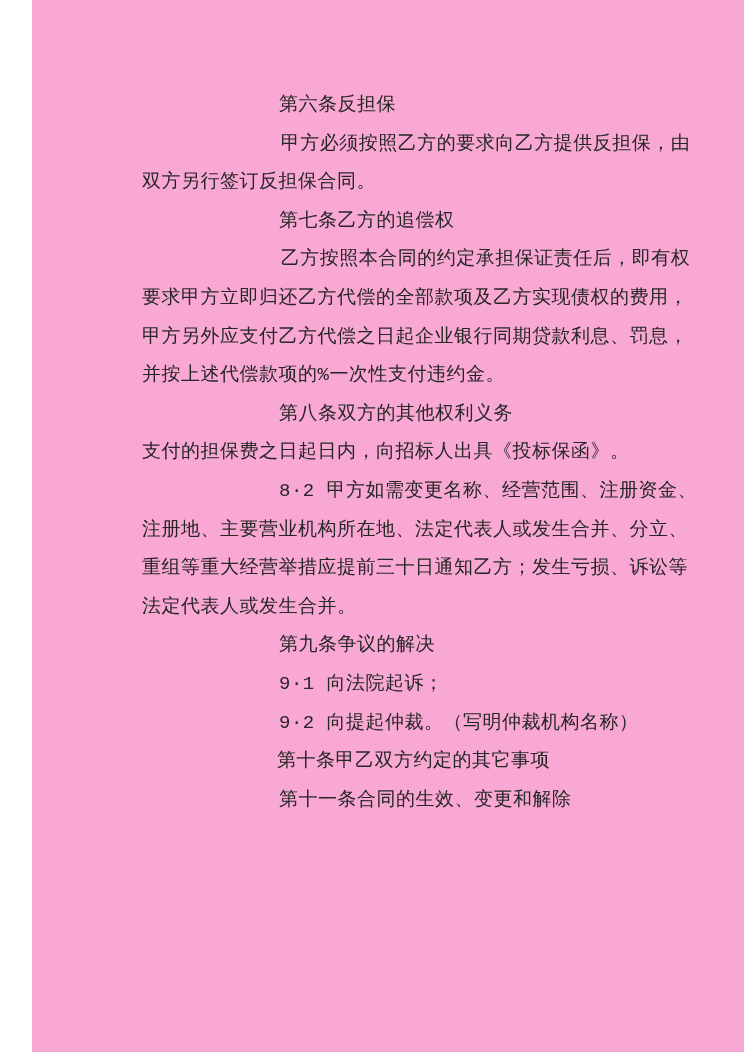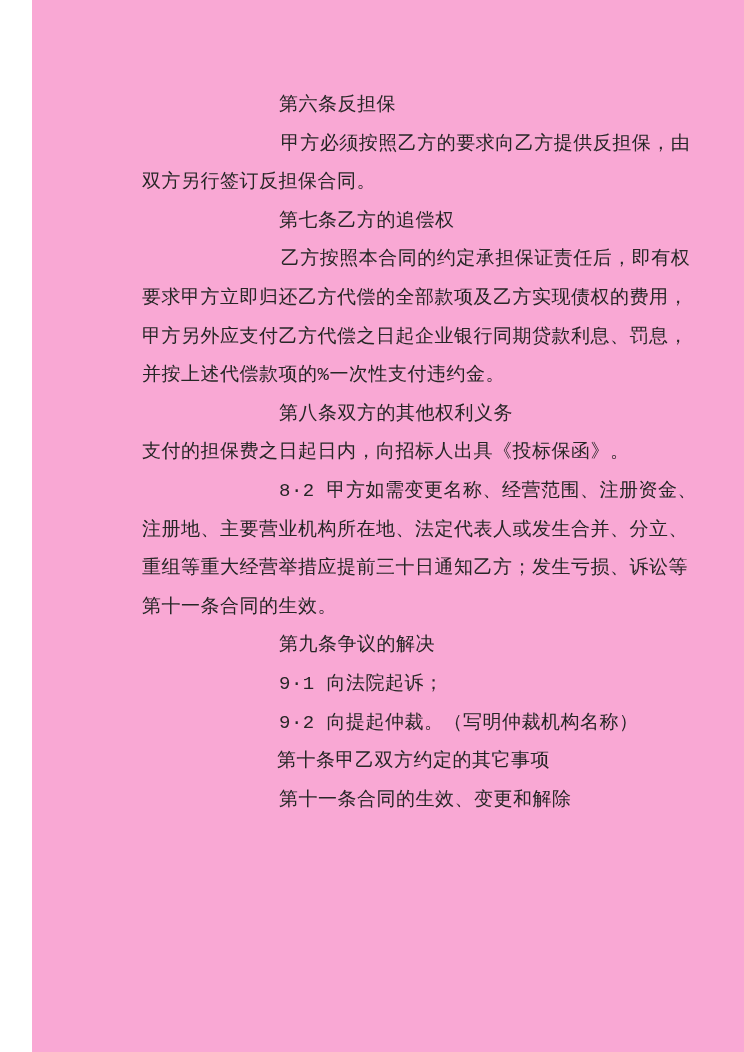--- a/index.html
+++ b/index.html
@@ -42,20 +42,20 @@
       <div class="doc-line" style="padding-left: 137px; color: rgb(38, 38, 38);">第七条乙方的追偿权</div>
       <div class="doc-line" style="padding-left: 137px; color: rgb(38, 38, 38); text-align: center;">乙方按照本合同的约定承担保证责任后，即有权</div>
       <div class="doc-line" style="padding-left: 0px; color: rgb(38, 38, 38);">要求甲方立即归还乙方代偿的全部款项及乙方实现债权的费用，</div>
       <div class="doc-line" style="padding-left: 0px; color: rgb(38, 38, 38);">甲方另外应支付乙方代偿之日起企业银行同期贷款利息、罚息，</div>
       <div class="doc-line" style="padding-left: 0px; color: rgb(38, 38, 38);">并按上述代偿款项的%一次性支付违约金。</div>
       <div class="doc-line" style="padding-left: 137px; color: rgb(38, 38, 38);">第八条双方的其他权利义务</div>
       <div class="doc-line" style="padding-left: 0px; color: rgb(38, 38, 38);">支付的担保费之日起日内，向招标人出具《投标保函》。</div>
       <div class="doc-line" style="padding-left: 137px; color: rgb(38, 38, 38);">8·2 甲方如需变更名称、经营范围、注册资金、</div>
       <div class="doc-line" style="padding-left: 0px; color: rgb(38, 38, 38);">注册地、主要营业机构所在地、法定代表人或发生合并、分立、</div>
       <div class="doc-line" style="padding-left: 0px; color: rgb(38, 38, 38);">重组等重大经营举措应提前三十日通知乙方；发生亏损、诉讼等</div>
-      <div class="doc-line" style="padding-left: 0px; color: rgb(38, 38, 38);">第十一条合同的生效。</div>
+      <div class="doc-line" style="padding-left: 0px; color: rgb(38, 38, 38);">法定代表人或发生合并。</div>
       <div class="doc-line" style="padding-left: 137px; color: rgb(38, 38, 38);">第九条争议的解决</div>
       <div class="doc-line" style="padding-left: 137px; color: rgb(38, 38, 38);">9·1 向法院起诉；</div>
       <div class="doc-line" style="padding-left: 137px; color: rgb(38, 38, 38);">9·2 向提起仲裁。（写明仲裁机构名称）</div>
       <div class="doc-line" style="padding-left: 135px; color: rgb(38, 38, 38);">第十条甲乙双方约定的其它事项</div>
       <div class="doc-line" style="padding-left: 137px; color: rgb(38, 38, 38);">第十一条合同的生效、变更和解除</div>
     </div>
 </div>
 
 </body></html>

